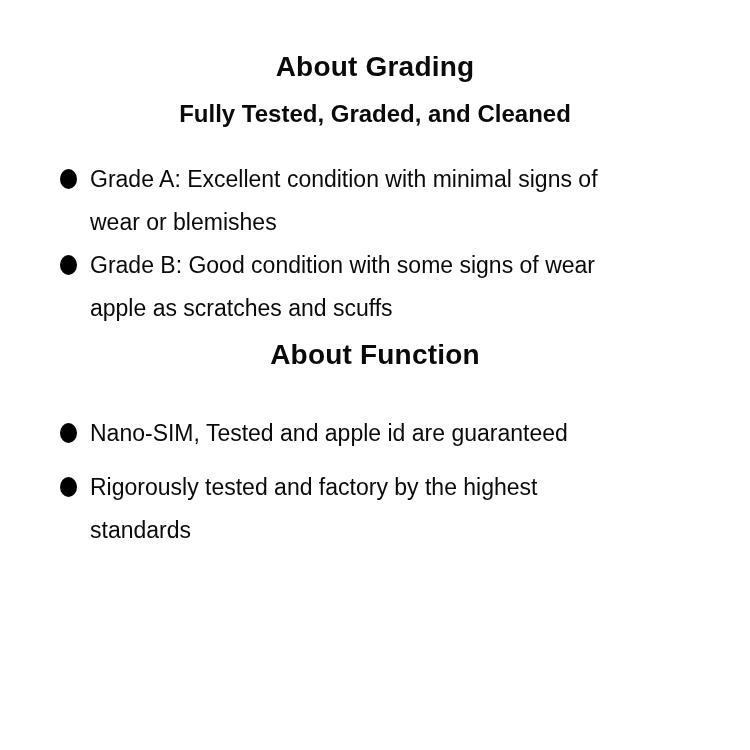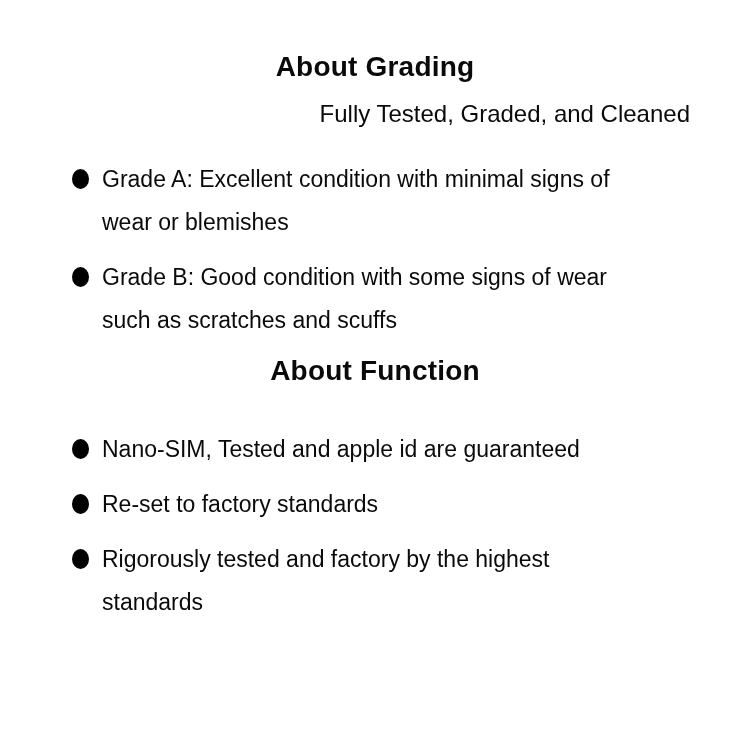--- a/index.html
+++ b/index.html
@@ -21,37 +21,37 @@
   .section-title {
     margin: 0;
     text-align: center;
     font-size: 28px;
     font-weight: bold;
     line-height: 34px;
     letter-spacing: 0.2px;
   }
   .section-subtitle {
     margin: 15px 0 0 0;
-    text-align: right;
+    text-align: center;
     font-size: 24px;
-    font-weight: normal;
+    font-weight: bold;
     line-height: 30px;
   }
   .bullet-list {
     margin: 0;
     padding: 0;
     list-style: none;
   }
   .grading-list {
     margin-top: 29px;
   }
   .bullet-item {
     display: flex;
     align-items: flex-start;
-    margin: 12px;
+    margin: 0;
   }
   .bullet-dot {
     flex: 0 0 auto;
     width: 17px;
     height: 20px;
     margin-top: 11px;
     margin-right: 13px;
     border-radius: 50%;
     background: #000000;
   }
@@ -79,37 +79,33 @@
     <h1 class="section-title">About Grading</h1>
     <p class="section-subtitle">Fully Tested, Graded, and Cleaned</p>
 
     <ul class="bullet-list grading-list">
       <li class="bullet-item">
         <span class="bullet-dot"></span>
         <span class="bullet-text">Grade A: Excellent condition with minimal signs of wear or blemishes</span>
       </li>
       <li class="bullet-item">
         <span class="bullet-dot"></span>
-        <span class="bullet-text">Grade B: Good condition with some signs of wear such as scratches and scuffs</span>
+        <span class="bullet-text">Grade B: Good condition with some signs of wear apple as scratches and scuffs</span>
       </li>
     </ul>
   </section>
 
   <section>
     <h1 class="section-title function-title">About Function</h1>
 
     <ul class="bullet-list function-list">
       <li class="bullet-item">
         <span class="bullet-dot"></span>
         <span class="bullet-text">Nano-SIM, Tested and apple id are guaranteed</span>
       </li>
       <li class="bullet-item">
         <span class="bullet-dot"></span>
-        <span class="bullet-text">Re-set to factory standards</span>
-      </li>
-      <li class="bullet-item">
-        <span class="bullet-dot"></span>
         <span class="bullet-text">Rigorously tested and factory by the highest standards</span>
       </li>
     </ul>
   </section>
 
 </div>
 
 </body></html>

